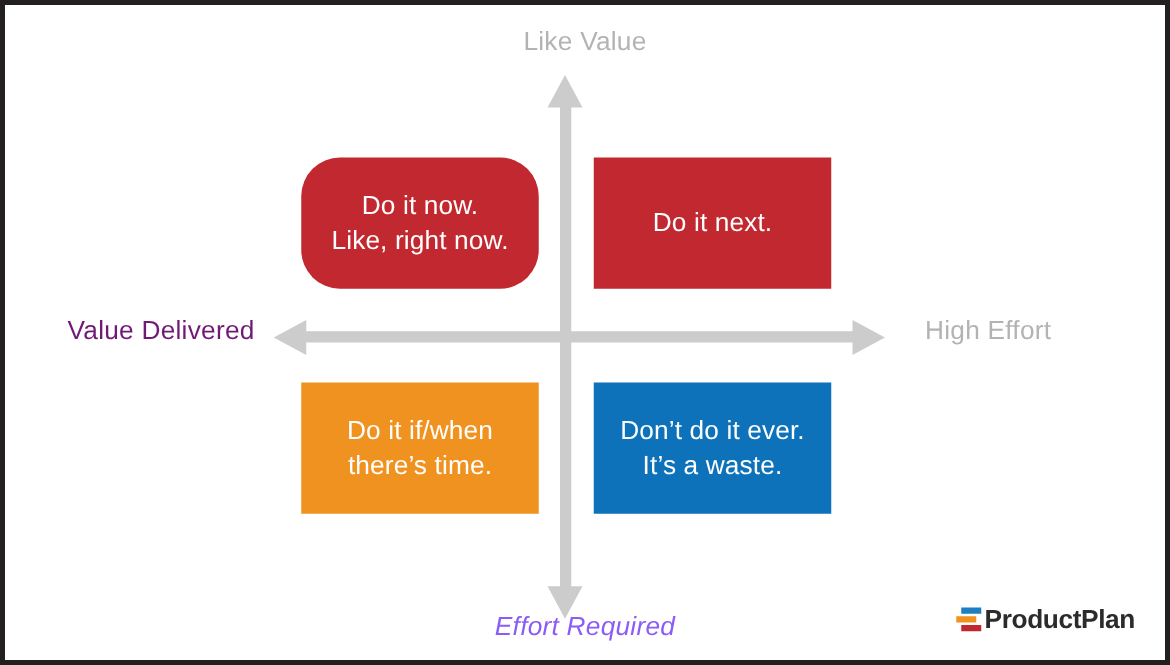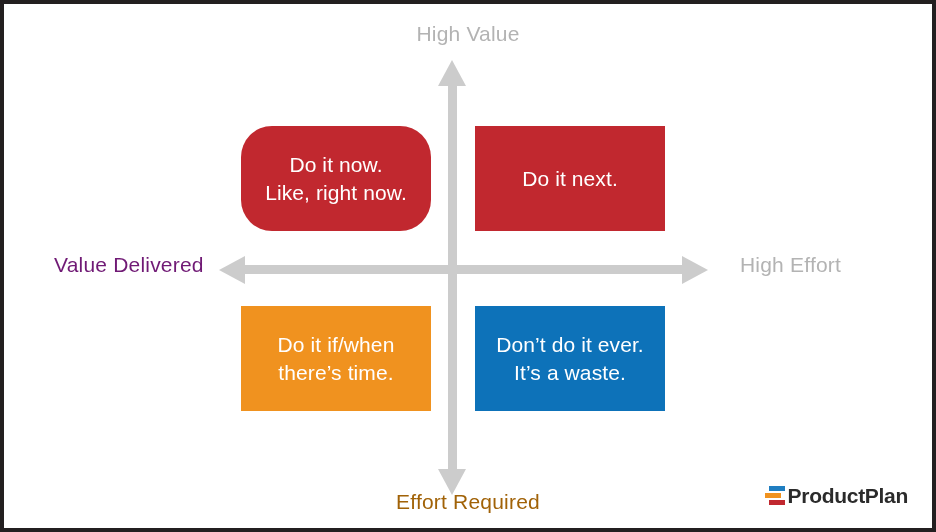--- a/index.html
+++ b/index.html
@@ -137,27 +137,27 @@
     color: #2b2b2b;
     letter-spacing: -.3px;
     line-height: 1;
   }
 </style>
 </head>
 <body>
 
 <div id="canvas">
 
-  <div class="axis-label" id="label-high-value" style="color: rgb(179, 179, 179);">High Value</div>
+  <div class="axis-label" id="label-high-value" style="color: rgb(179, 179, 179);">Like Value</div>
 
   <div class="axis-label" id="label-value-deliv" style="color: #701a75;">Value Delivered</div>
 
   <div class="axis-label" id="label-high-effort" style="color: rgb(179, 179, 179);">High Effort</div>
 
-  <div class="axis-label" id="label-effort-req" style="color: #a16207;">Effort Required</div>
+  <div class="axis-label" id="label-effort-req" style="color: #8b5cf6; font-style: italic;">Effort Required</div>
 
   <div class="axis-line" id="axis-v-shaft" style="background-color: rgb(204, 204, 204);"></div>
   <div class="axis-line" id="axis-h-shaft" style="background-color: rgb(204, 204, 204);"></div>
   <div class="arrow-head" id="arrow-up" style="border-bottom-color: rgb(204, 204, 204);"></div>
   <div class="arrow-head" id="arrow-down" style="border-top-color: rgb(204, 204, 204);"></div>
   <div class="arrow-head" id="arrow-left" style="border-right-color: rgb(204, 204, 204);"></div>
   <div class="arrow-head" id="arrow-right" style="border-left-color: rgb(204, 204, 204);"></div>
 
   <div class="quadrant" id="quad-do-now" style="background-color: rgb(193, 40, 47); border-radius: 31px;">
     <span class="q-text">Do it now.

